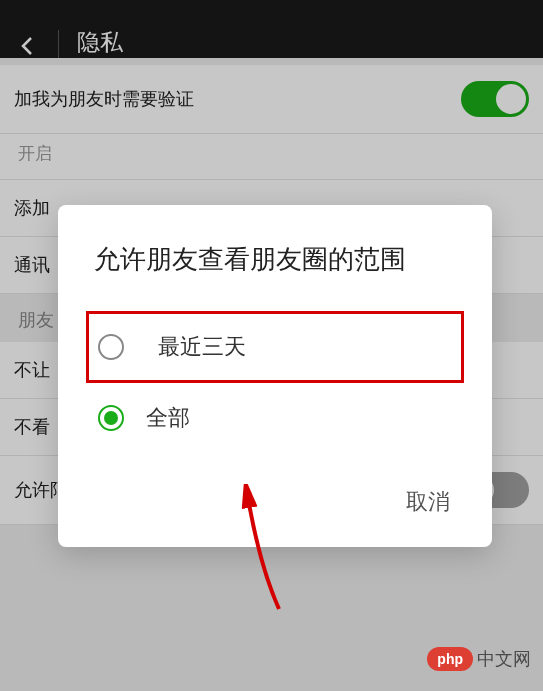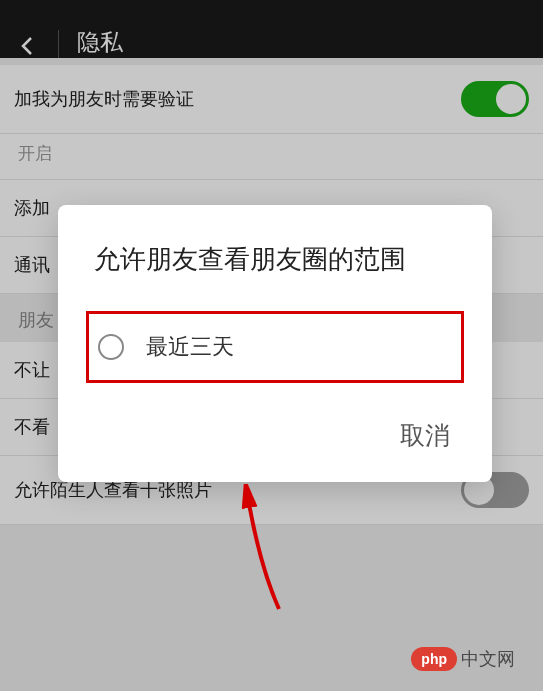--- a/index.html
+++ b/index.html
@@ -71,40 +71,41 @@
       display: flex;
       align-items: center;
       padding: 18px 4px;
       font-size: 22px;
       color: #333;
     }
     .option-highlight {
       border: 3px solid #d40000;
       margin: 2px -8px;
       padding: 18px 9px;
+      gap: 12px;
     }
     .radio {
       width: 26px; height: 26px; border: 2px solid #888; border-radius: 50%;
       margin-right: 22px; flex-shrink: 0; display: flex; align-items: center; justify-content: center;
     }
     .radio-selected { border-color: #1aad19; }
     .radio-dot { width: 14px; height: 14px; background: #1aad19; border-radius: 50%; }
     .dialog-footer {
       display: flex; justify-content: flex-end; margin-top: 28px;
     }
-    .cancel-btn { font-size: 25px; color: #555; padding: 8px 6px; cursor: pointer; }
+    .cancel-btn { font-size: 22px; color: #555; padding: 8px 6px; cursor: pointer; }
     .annotation-arrow {
       position: absolute;
       left: 239px;
       top: 484px;
       pointer-events: none;
     }
     .php-badge {
       position: absolute;
-      right: 28px;
+      right: 12px;
       bottom: 20px;
       display: flex;
       align-items: center;
       justify-content: flex-end;
     }
     .php-pill {
       background: #de3f33;
       color: #fff;
       font-size: 14px;
       font-weight: bold;
@@ -154,20 +155,26 @@
 </div>
 
 <div class="overlay"></div>
 
 <div class="dialog">
   <div class="dialog-title">允许朋友查看朋友圈的范围</div>
   <div class="option option-highlight">
     <div class="radio"></div>
     <span>最近三天</span>
   </div>
+  <div class="option">
+    <div class="radio radio-selected">
+      <div class="radio-dot"></div>
+    </div>
+    <span>全部</span>
+  </div>
   <div class="dialog-footer">
     <div class="cancel-btn">取消</div>
   </div>
 </div>
 
 <svg class="annotation-arrow" width="50" height="130" viewBox="0 0 50 130">
   <defs>
     <marker id="ah" markerWidth="8" markerHeight="8" refX="4" refY="2" orient="auto">
       <polygon points="0 0, 8 2, 0 4" fill="#d40000"></polygon>
     </marker>

